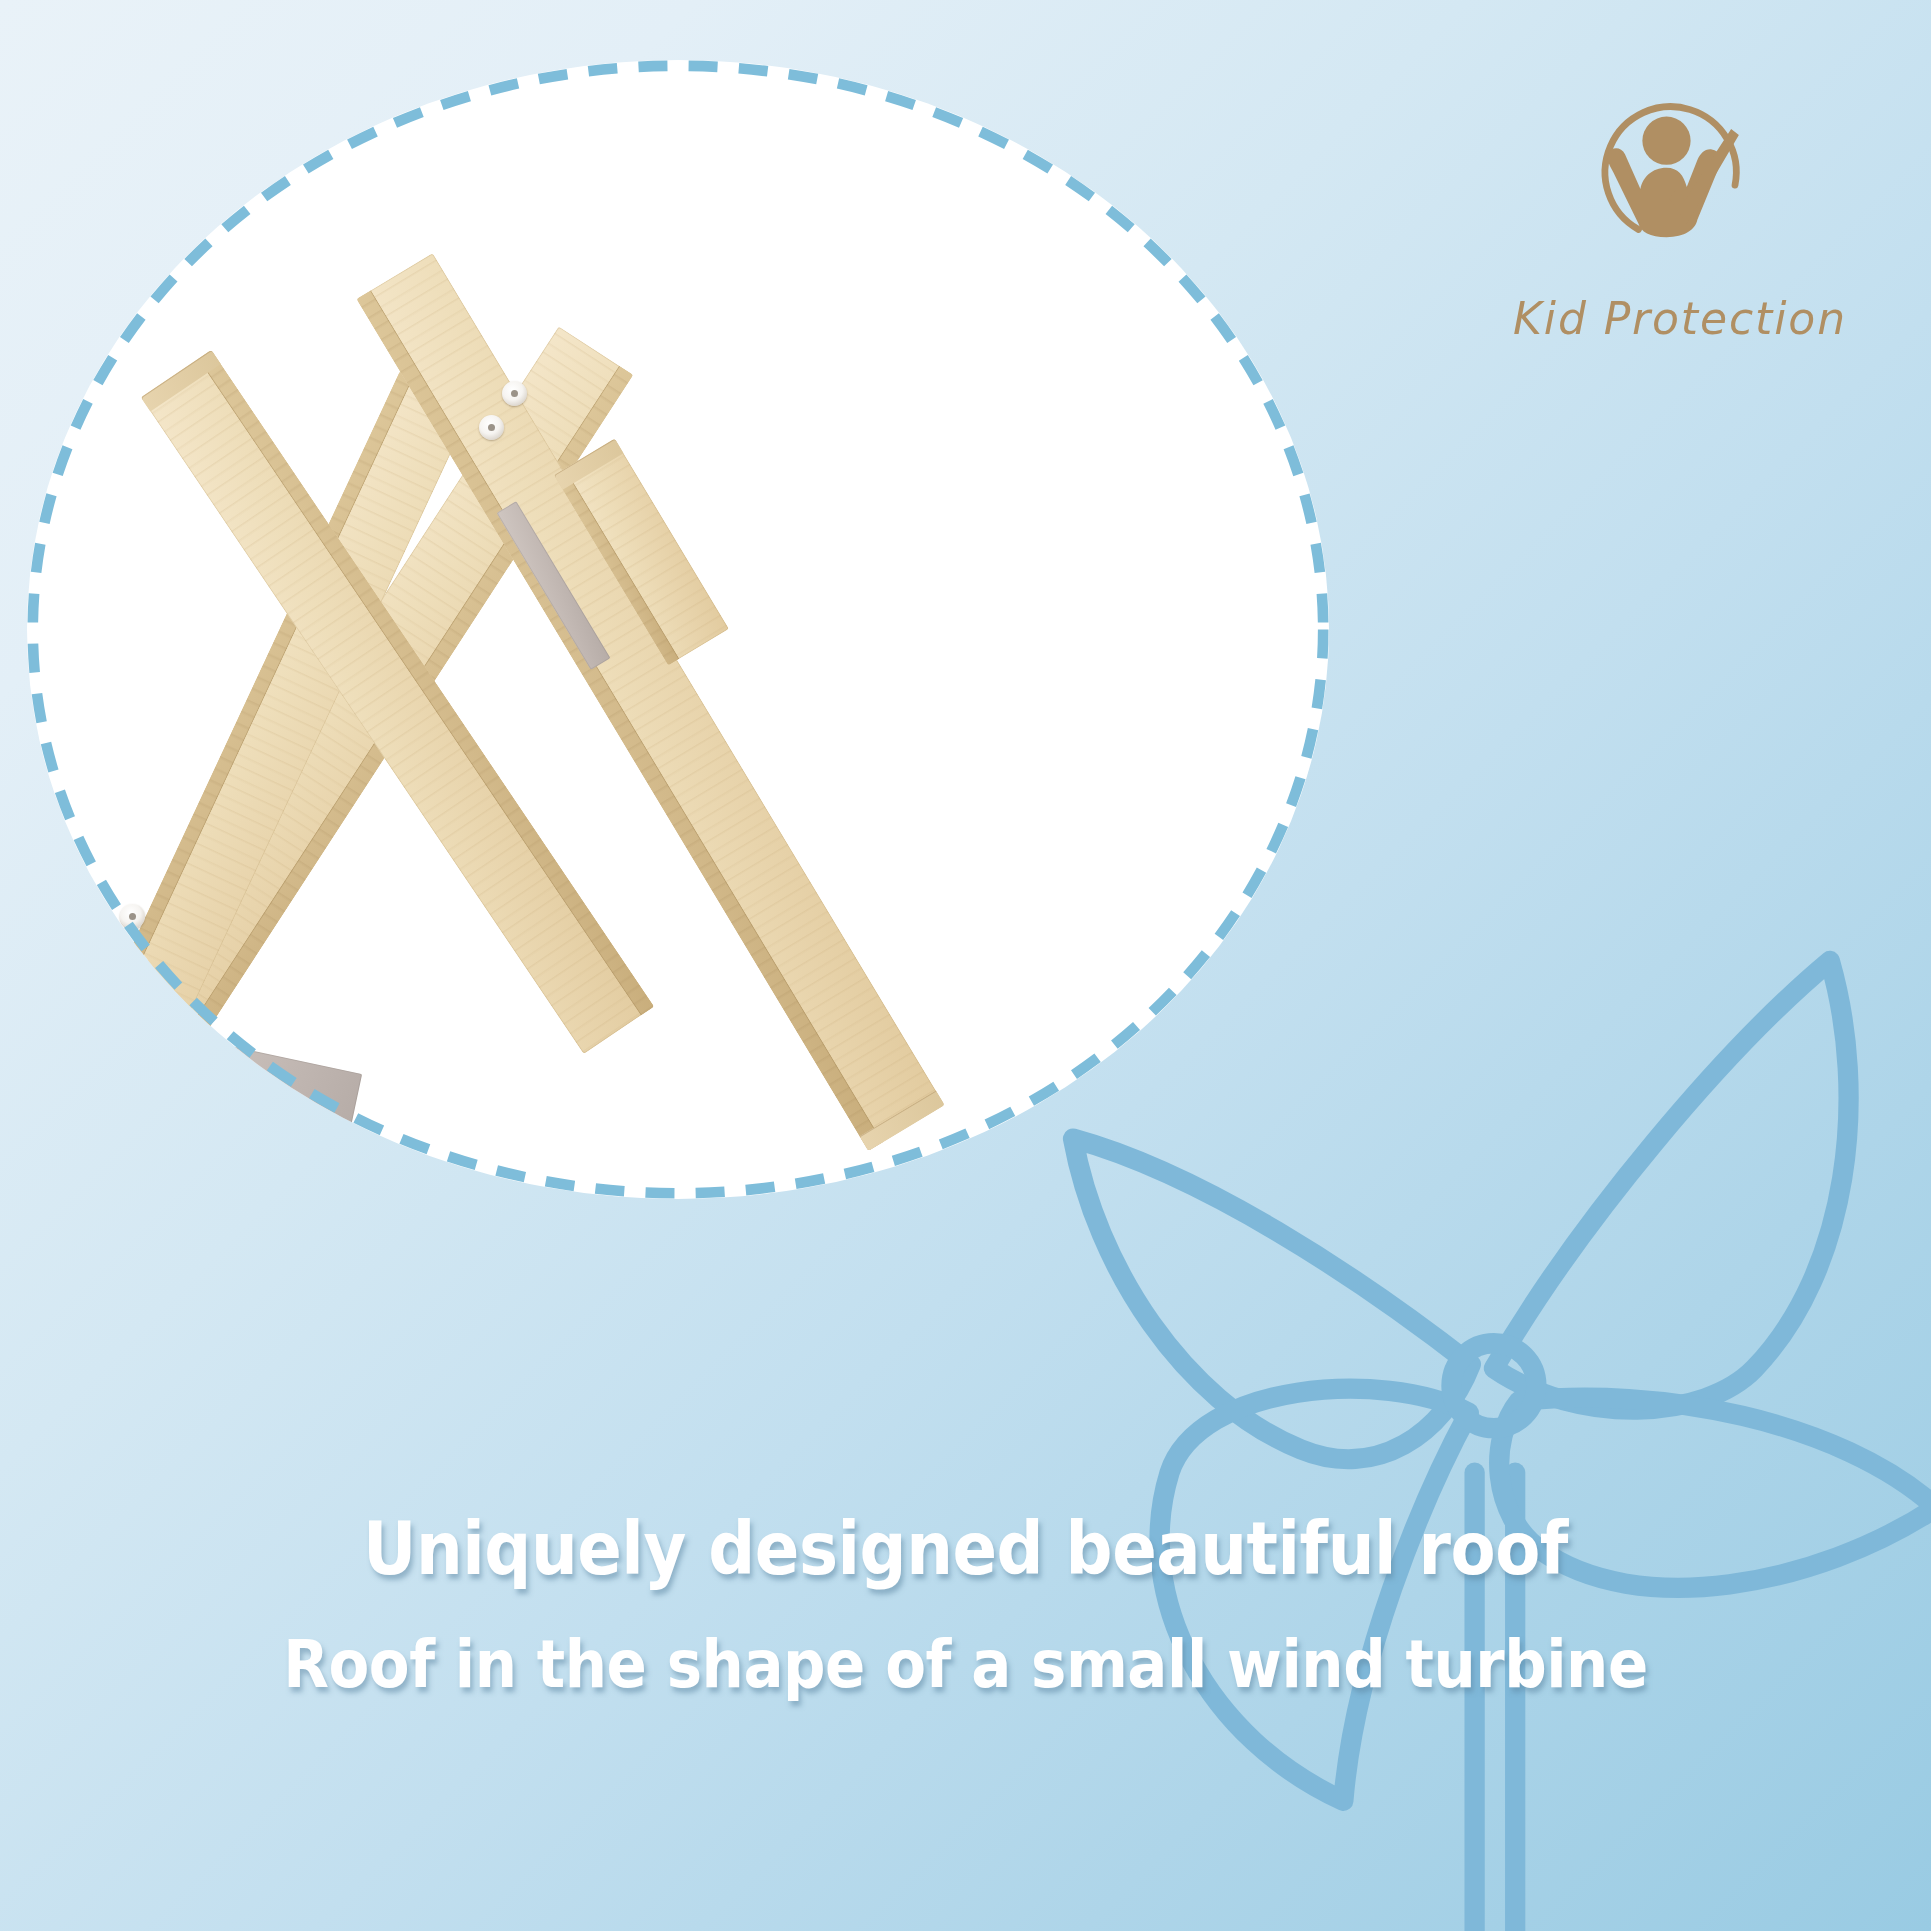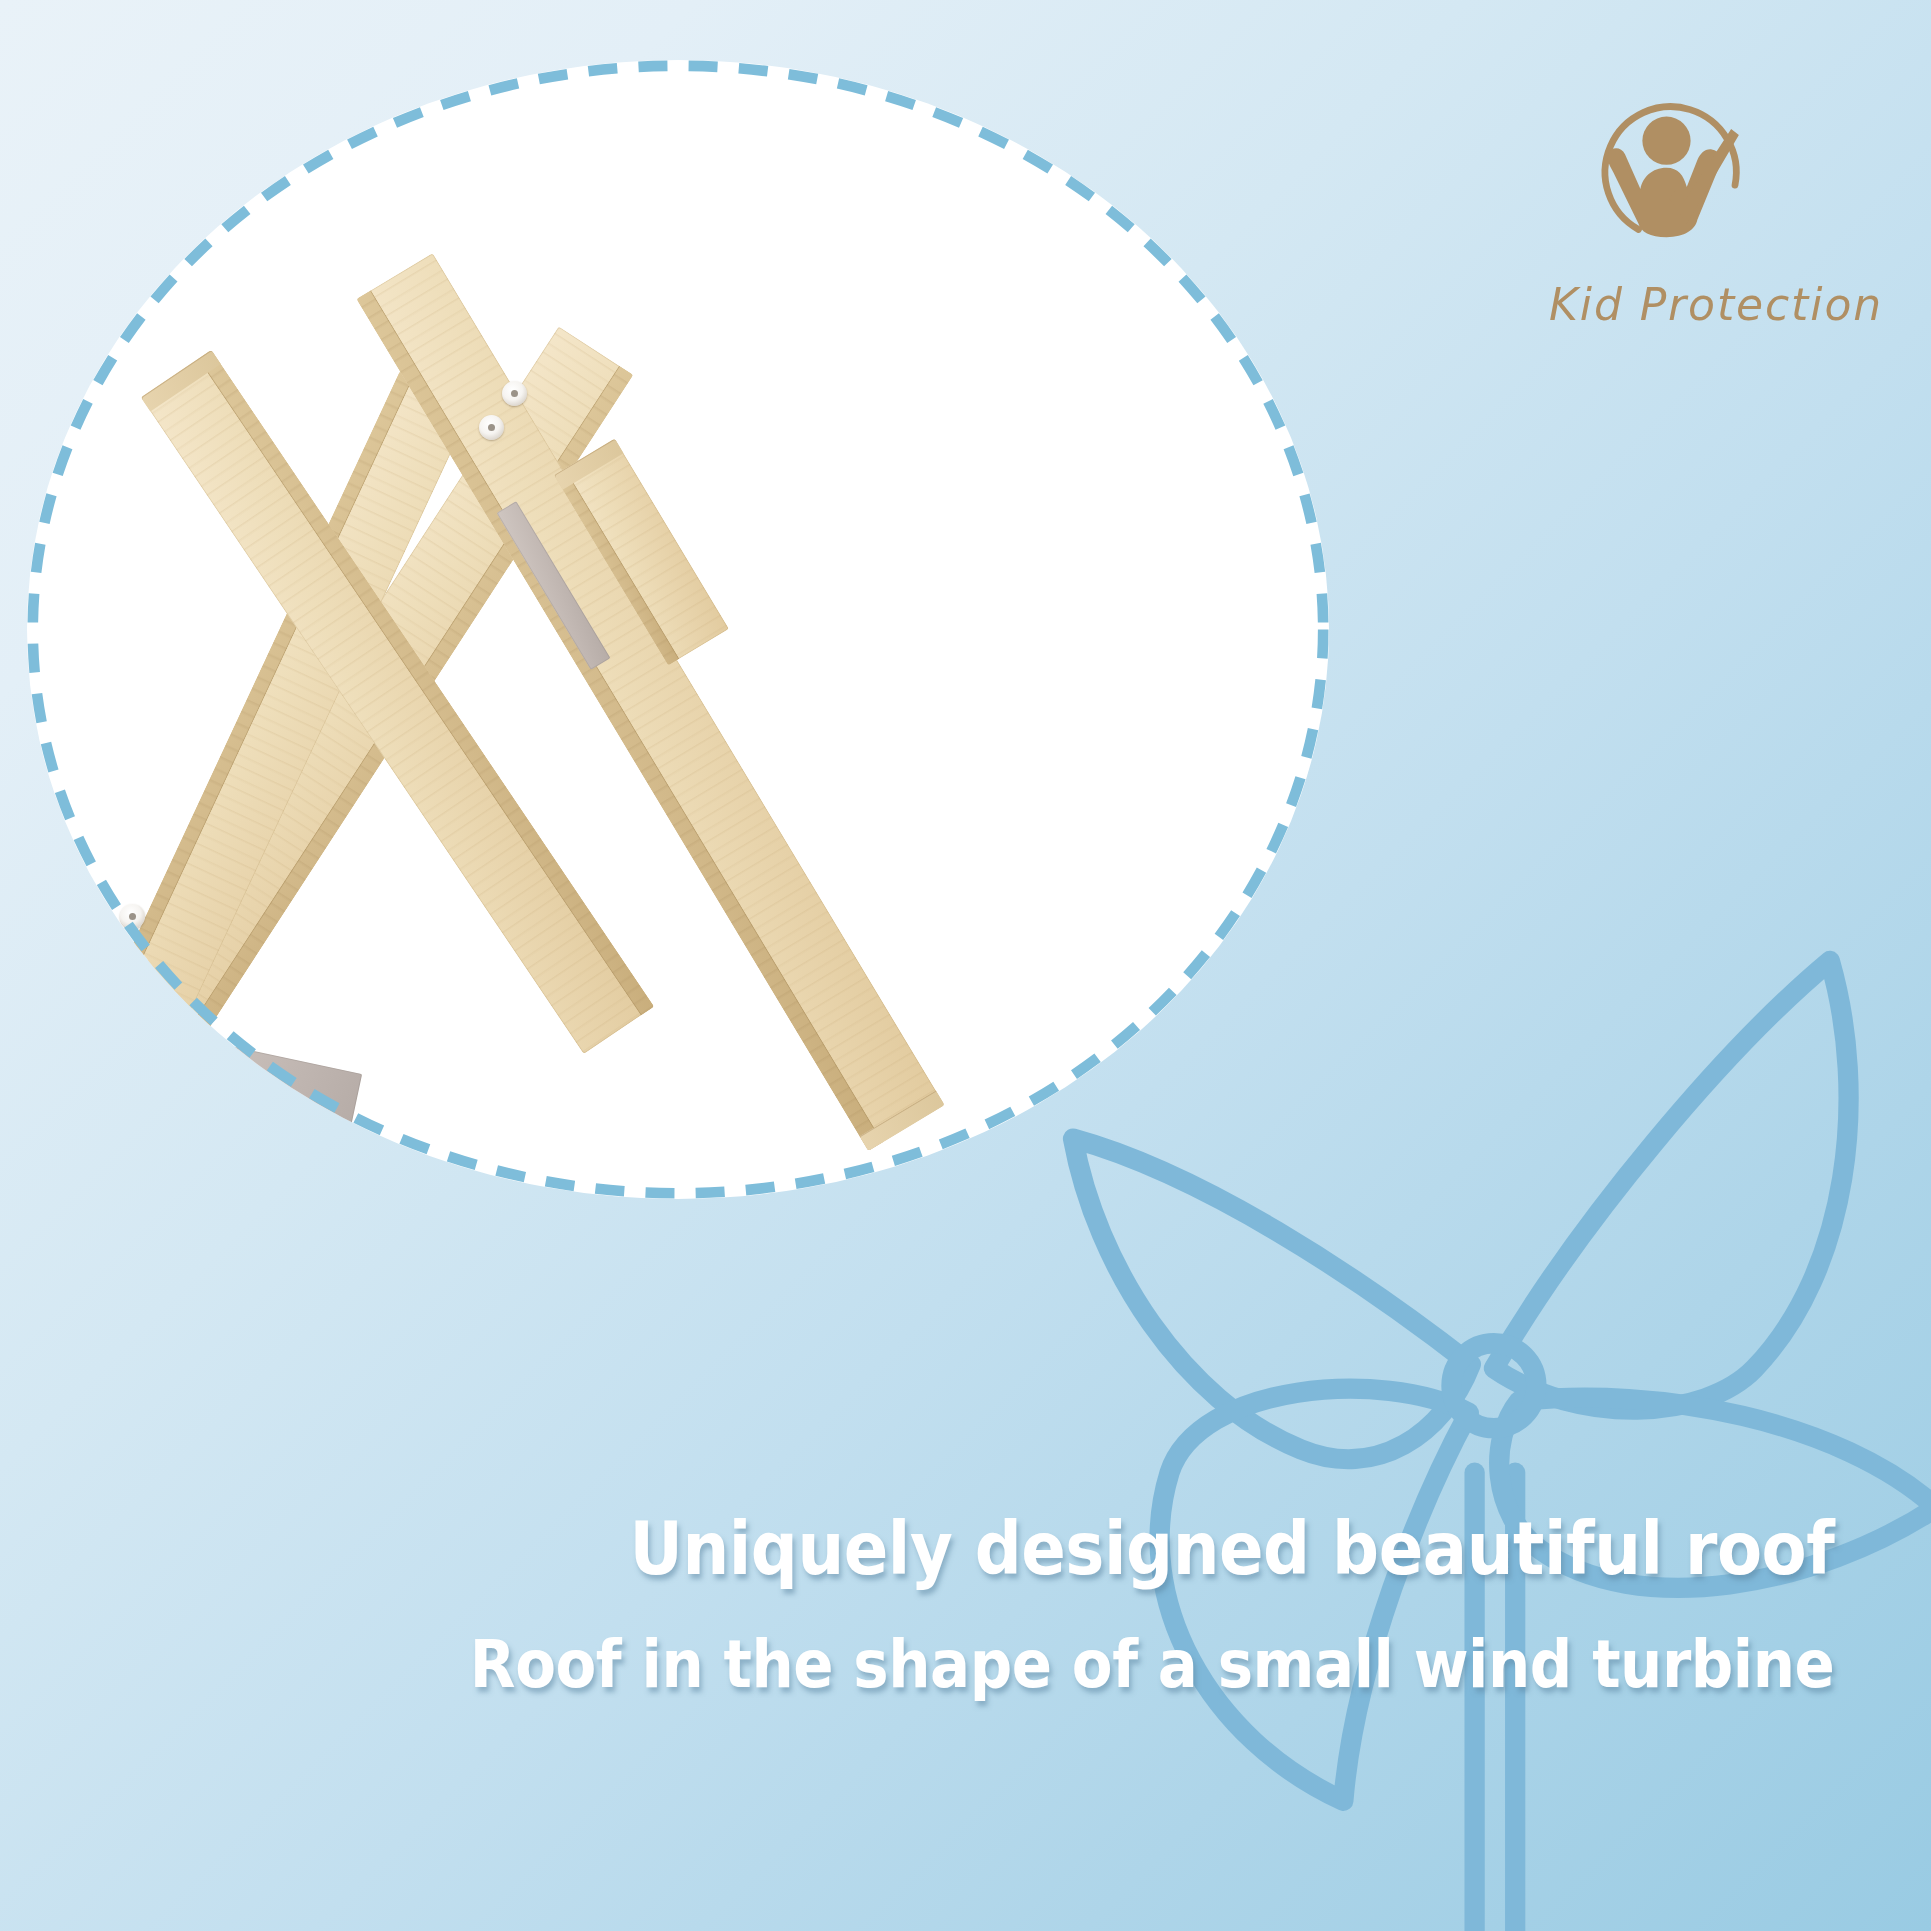--- a/index.html
+++ b/index.html
@@ -131,36 +131,35 @@
 
   
   .brand {
     position:absolute;
     right:48px; top:77px;
     width:406px;
     text-align:center;
   }
   .brand-mark { width:222px; height:193px; margin:0 auto; display:block; }
   .brand-name {
-    margin-top:9px;
+    margin-top:23px;
     font-family:"DejaVu Sans", sans-serif;
     font-style:italic;
     font-size:44px;
     letter-spacing:1.9px;
     color:#b08f63;
     white-space:nowrap;
-    text-align:right;
   }
 
   
   .captions {
     position:absolute;
     left:0; right:0;
     top:1511px;
-    text-align:right;
+    text-align:center;
     color:#ffffff;
     font-family:"DejaVu Sans", sans-serif;
   }
   .caption-primary {
     font-size:73px;
     font-weight:700;
     letter-spacing:-0.5px;
     line-height:1.05;
     transform:scaleX(0.90);
     text-shadow:2.9px 4.8px 5.8px rgba(92,134,162,0.50);

